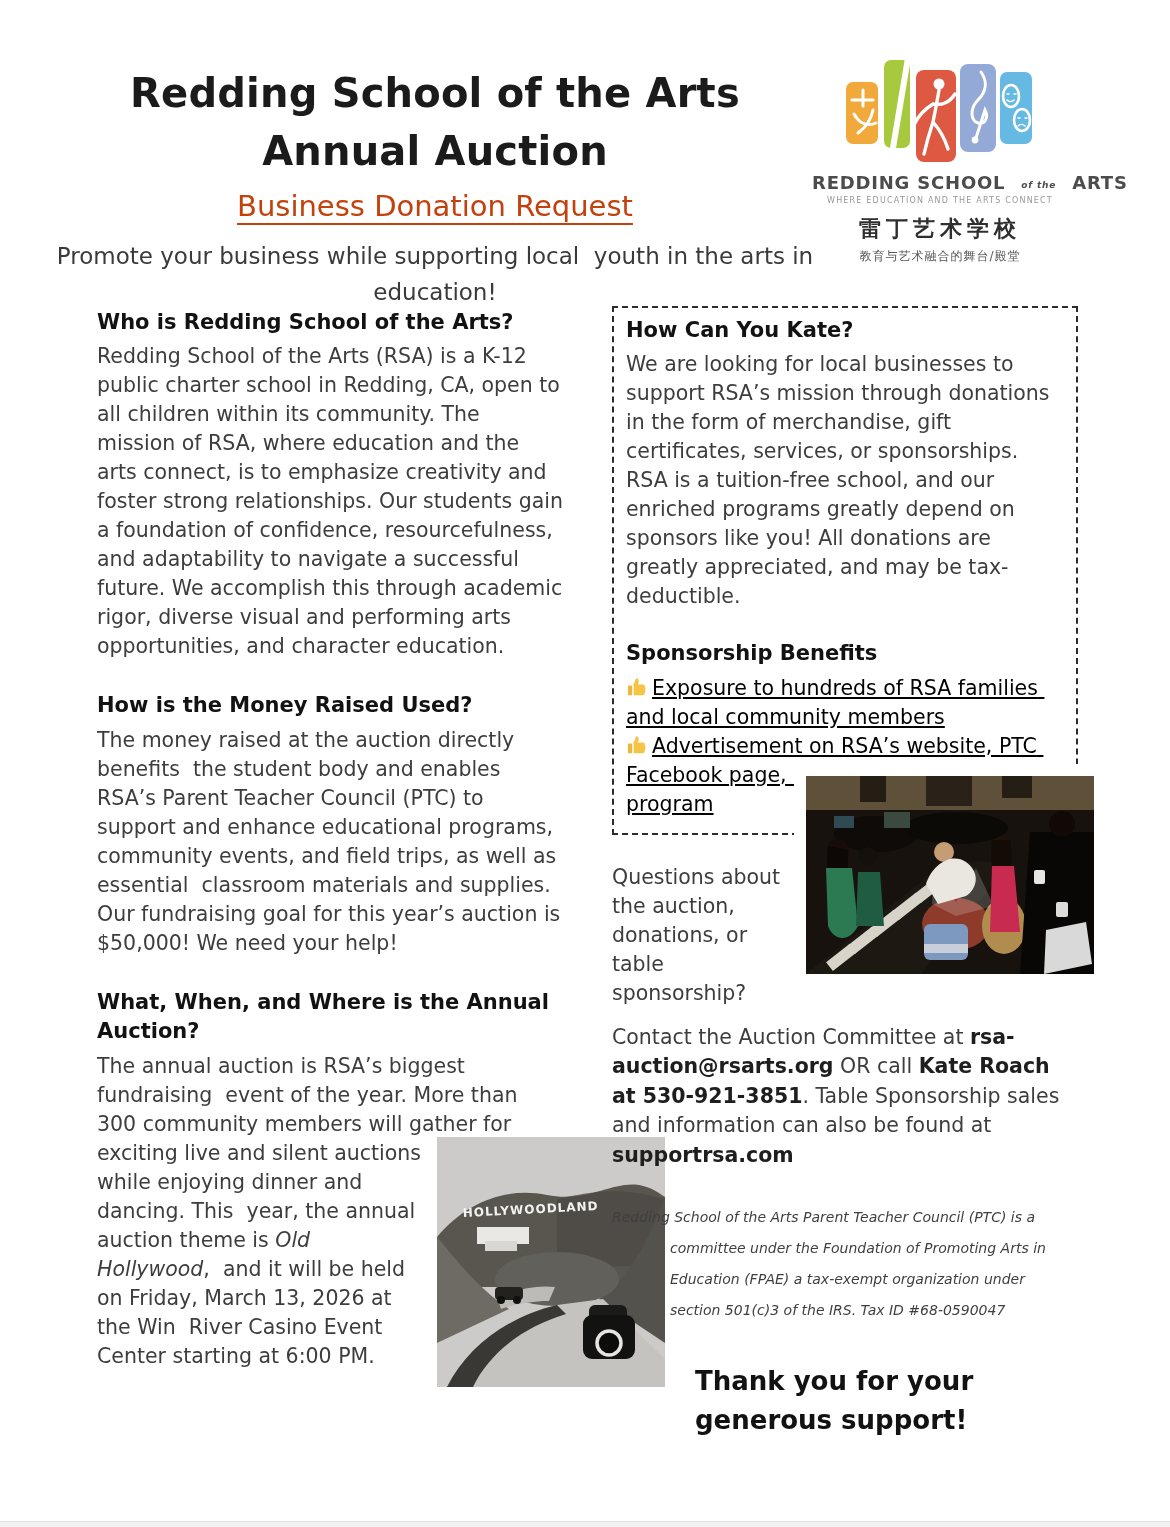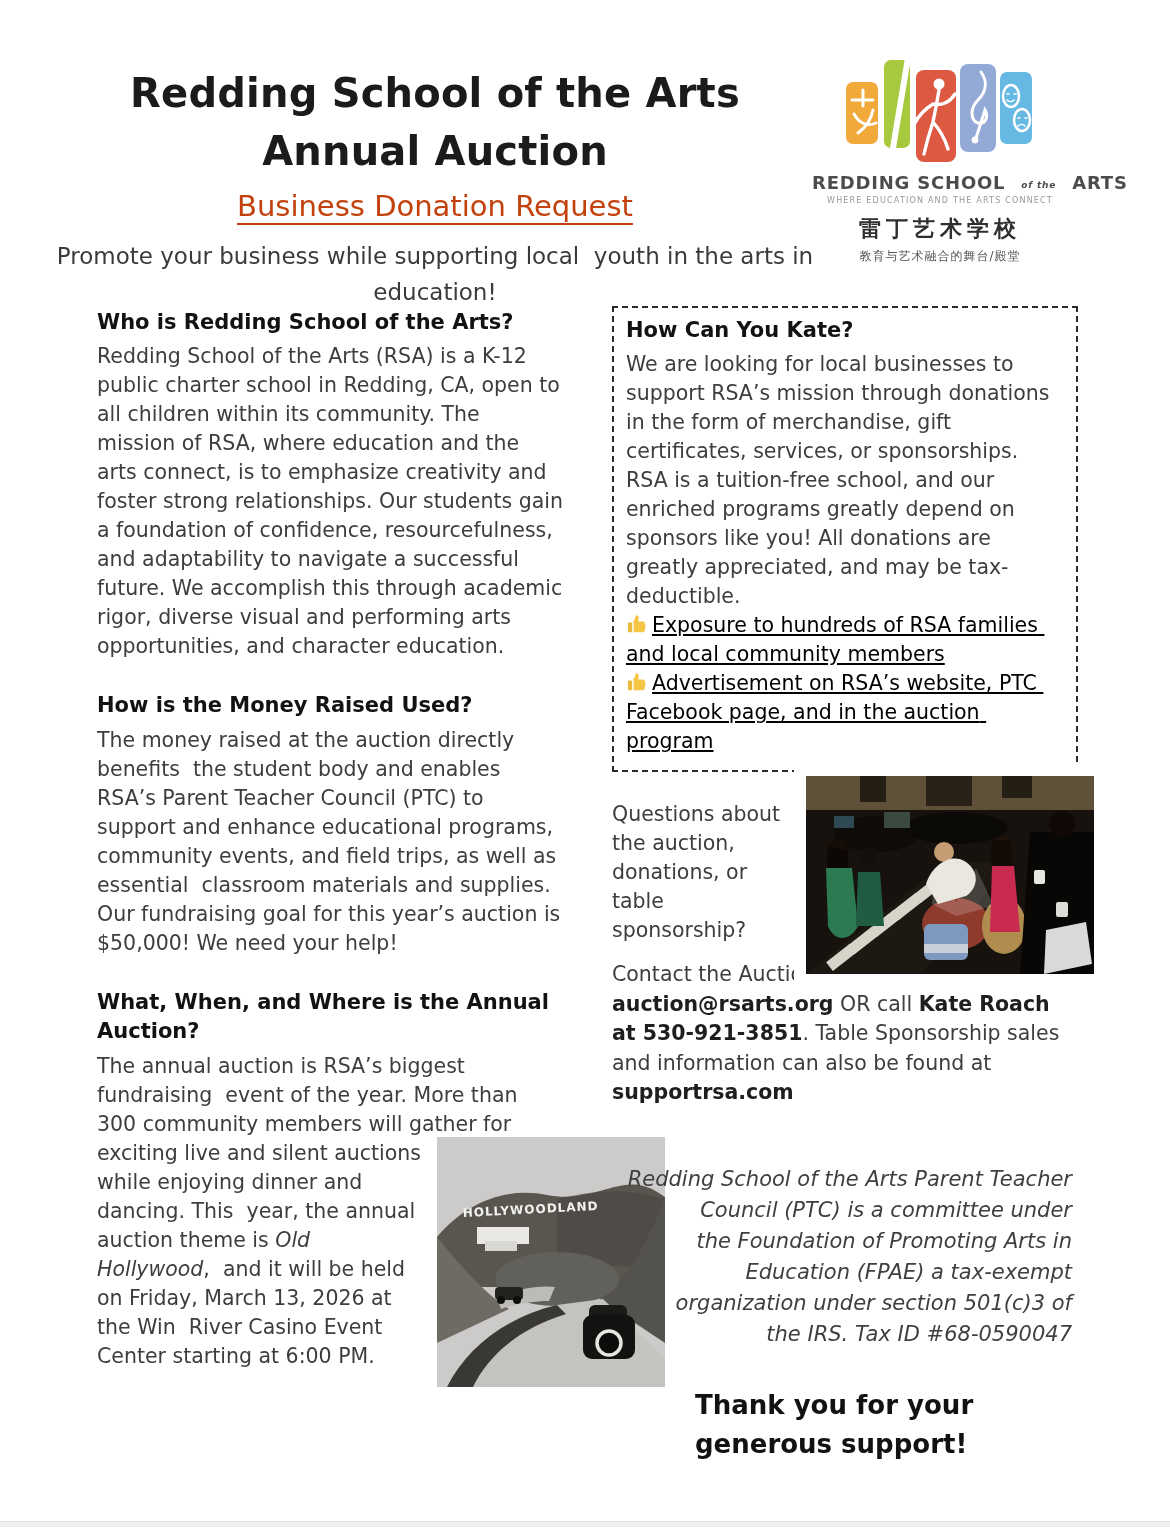--- a/index.html
+++ b/index.html
@@ -56,23 +56,23 @@
     position: absolute; left: 194px; top: 470px; width: 288px; height: 198px;
     box-shadow: 0 0 0 12px #ffffff; background: #17120d;
   }
   .auction-photo svg { display: block; width: 100%; height: 100%; }
 
   .questions { margin-top: 28px; width: 170px; font-size: 20.5px; line-height: 29px; color: #3d3d3d; }
   .contact-text { margin-top: 15px; font-size: 20.5px; line-height: 29.5px; color: #3d3d3d; }
   .contact-text strong { color: #1e1e1e; font-weight: 700; }
 
   .ptc-note {
-    margin-top: 56px; width: 460px;
-    font-style: italic; font-size: 21px; line-height: 31px; color: #3f3f3f;
-    padding-left: 58px; text-indent: -58px; text-align: right;
+    margin-top: 32px; width: 460px;
+    font-style: italic; font-size: 14px; line-height: 31px; color: #3f3f3f;
+    padding-left: 58px; text-indent: -58px;
   }
   .thanks {
     margin: 36px auto 0 auto; width: 300px; 
     font-size: 26px; font-weight: 700; color: #121212; line-height: 1.5;
   }
 
   .page-bottom-edge {
     position: absolute; left: 0; bottom: 0; width: 1170px; height: 6px;
     background: #f1f1f1; border-top: 1px solid #e2e2e2;
   }
@@ -159,20 +159,21 @@
       <p class="body-text pre" style="margin-bottom:4px;"><span>exciting live and silent auctions while enjoying dinner and dancing. This  year, the annual auction theme is </span><em>Old Hollywood</em><span>,  and it will be held on Friday, March 13, 2026 at the Win  River Casino Event Center starting at 6:00 PM.</span></p>
     </div>
   </div>
 
   <div class="right-col">
 
     <div class="dashed-box">
       <div class="section-heading">How Can You Kate?</div>
       <p class="body-text pre" style="margin-bottom:0;">We are looking for local businesses to support RSA’s mission through donations in the form of merchandise, gift certificates, services, or sponsorships. RSA is a tuition-free school, and our enriched programs greatly depend on sponsors like you! All donations are greatly appreciated, and may be tax-deductible.</p>
 
+      <div class="section-heading benefits-heading">Sponsorship Benefits</div>
       <div class="benefit-line pre"><svg class="thumb-icon" viewBox="0 0 24 24">
             <rect x="2" y="10" width="4.5" height="10" rx="1" fill="#e8b93a"></rect>
             <path d="M8 20 L17.5 20 C19 20 19.9 18.7 19.3 17.5 C20.3 16.9 20.6 15.4 19.8 14.5 C20.7 13.6 20.5 12 19.5 11.4 C20 10.2 19.2 8.8 17.8 8.8 L12.6 8.8 C13.3 6.8 13.6 4.5 12.7 3.2 C12 2.2 10.4 2.2 10 3.4 C9.4 5.2 9.2 7 7.6 8.7 C7.2 9.1 8 9.6 8 10.2 Z" fill="#f6c545"></path>
           </svg><span>Exposure to hundreds of RSA families and local community members</span></div>
       <div class="benefit-line pre"><svg class="thumb-icon" viewBox="0 0 24 24">
             <rect x="2" y="10" width="4.5" height="10" rx="1" fill="#e8b93a"></rect>
             <path d="M8 20 L17.5 20 C19 20 19.9 18.7 19.3 17.5 C20.3 16.9 20.6 15.4 19.8 14.5 C20.7 13.6 20.5 12 19.5 11.4 C20 10.2 19.2 8.8 17.8 8.8 L12.6 8.8 C13.3 6.8 13.6 4.5 12.7 3.2 C12 2.2 10.4 2.2 10 3.4 C9.4 5.2 9.2 7 7.6 8.7 C7.2 9.1 8 9.6 8 10.2 Z" fill="#f6c545"></path>
           </svg><span>Advertisement on RSA’s website, PTC Facebook page, and in the auction program</span></div>
     </div>
 

